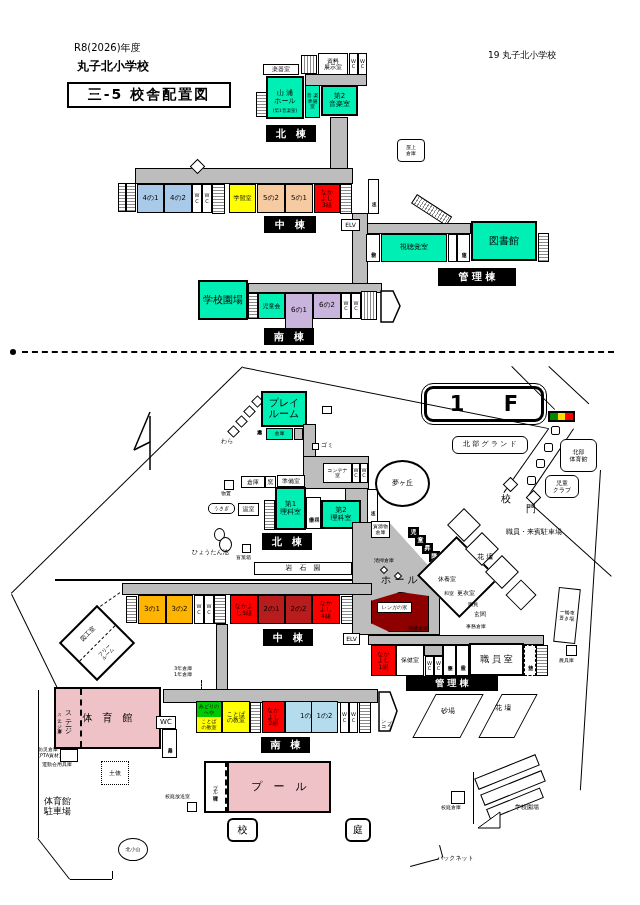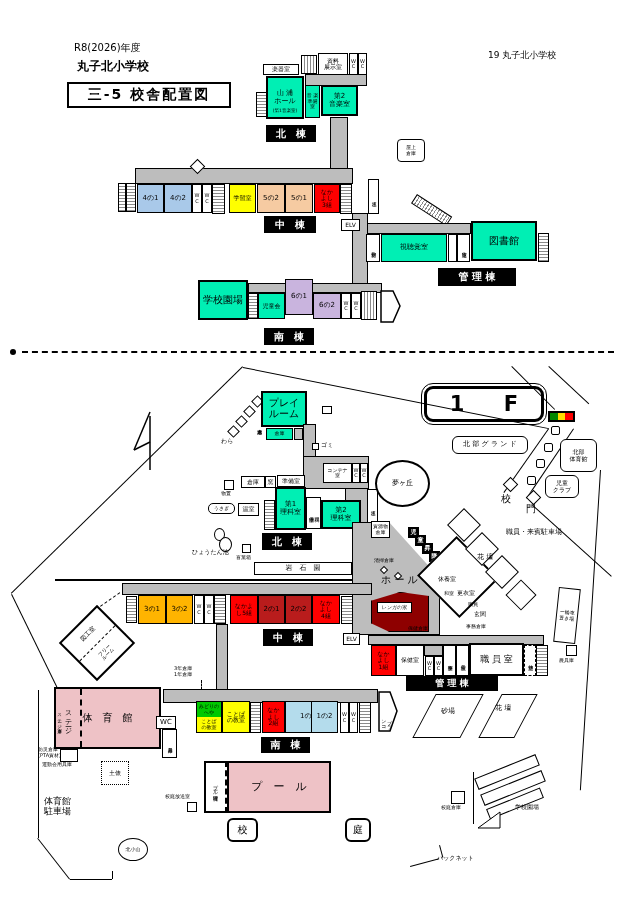--- a/index.html
+++ b/index.html
@@ -106,21 +106,21 @@
   <div class="rm" style="left:448px;top:234px;width:9px;height:28px;"></div>
   <div class="rm vt f5" style="left:457px;top:234px;width:13px;height:28px;">放送室</div>
   <div class="rm cg b2 f8" style="left:471px;top:221px;width:66px;height:40px;">図書館</div>
   <div class="st" style="left:538px;top:233px;width:11px;height:29px;"></div>
   <div class="blk" style="left:438px;top:268px;width:78px;height:18px;">管 理 棟</div>
 
   <div class="rm cg b2 f8" style="left:198px;top:280px;width:50px;height:40px;">学校園場</div>
   <div class="cor" style="left:248px;top:283px;width:134px;height:10px;"></div>
   <div class="st" style="left:248px;top:293px;width:10px;height:26px;"></div>
   <div class="rm cg f6" style="left:258px;top:293px;width:27px;height:26px;">児童会</div>
-  <div class="rm cv" style="left:285px;top:279px;width:28px;height:36px;">6の1</div>
+  <div class="rm cv" style="left:285px;top:293px;width:28px;height:36px;">6の1</div>
   <div class="rm cv" style="left:313px;top:293px;width:28px;height:26px;">6の2</div>
   <div class="rm f5" style="left:341px;top:293px;width:10px;height:26px;">W
 C</div>
   <div class="rm f5" style="left:351px;top:293px;width:10px;height:26px;">W
 C</div>
   <div class="st stv" style="left:361px;top:291px;width:16px;height:29px;"></div>
   <svg class="a" style="left:380px;top:290px;" width="22" height="33">
     <polygon points="1,1 13,1 20,16 13,32 1,32" fill="#fff" stroke="#000" stroke-width="1.5"></polygon>
   </svg>
   <div class="blk" style="left:264px;top:328px;width:50px;height:17px;">南　棟</div>

